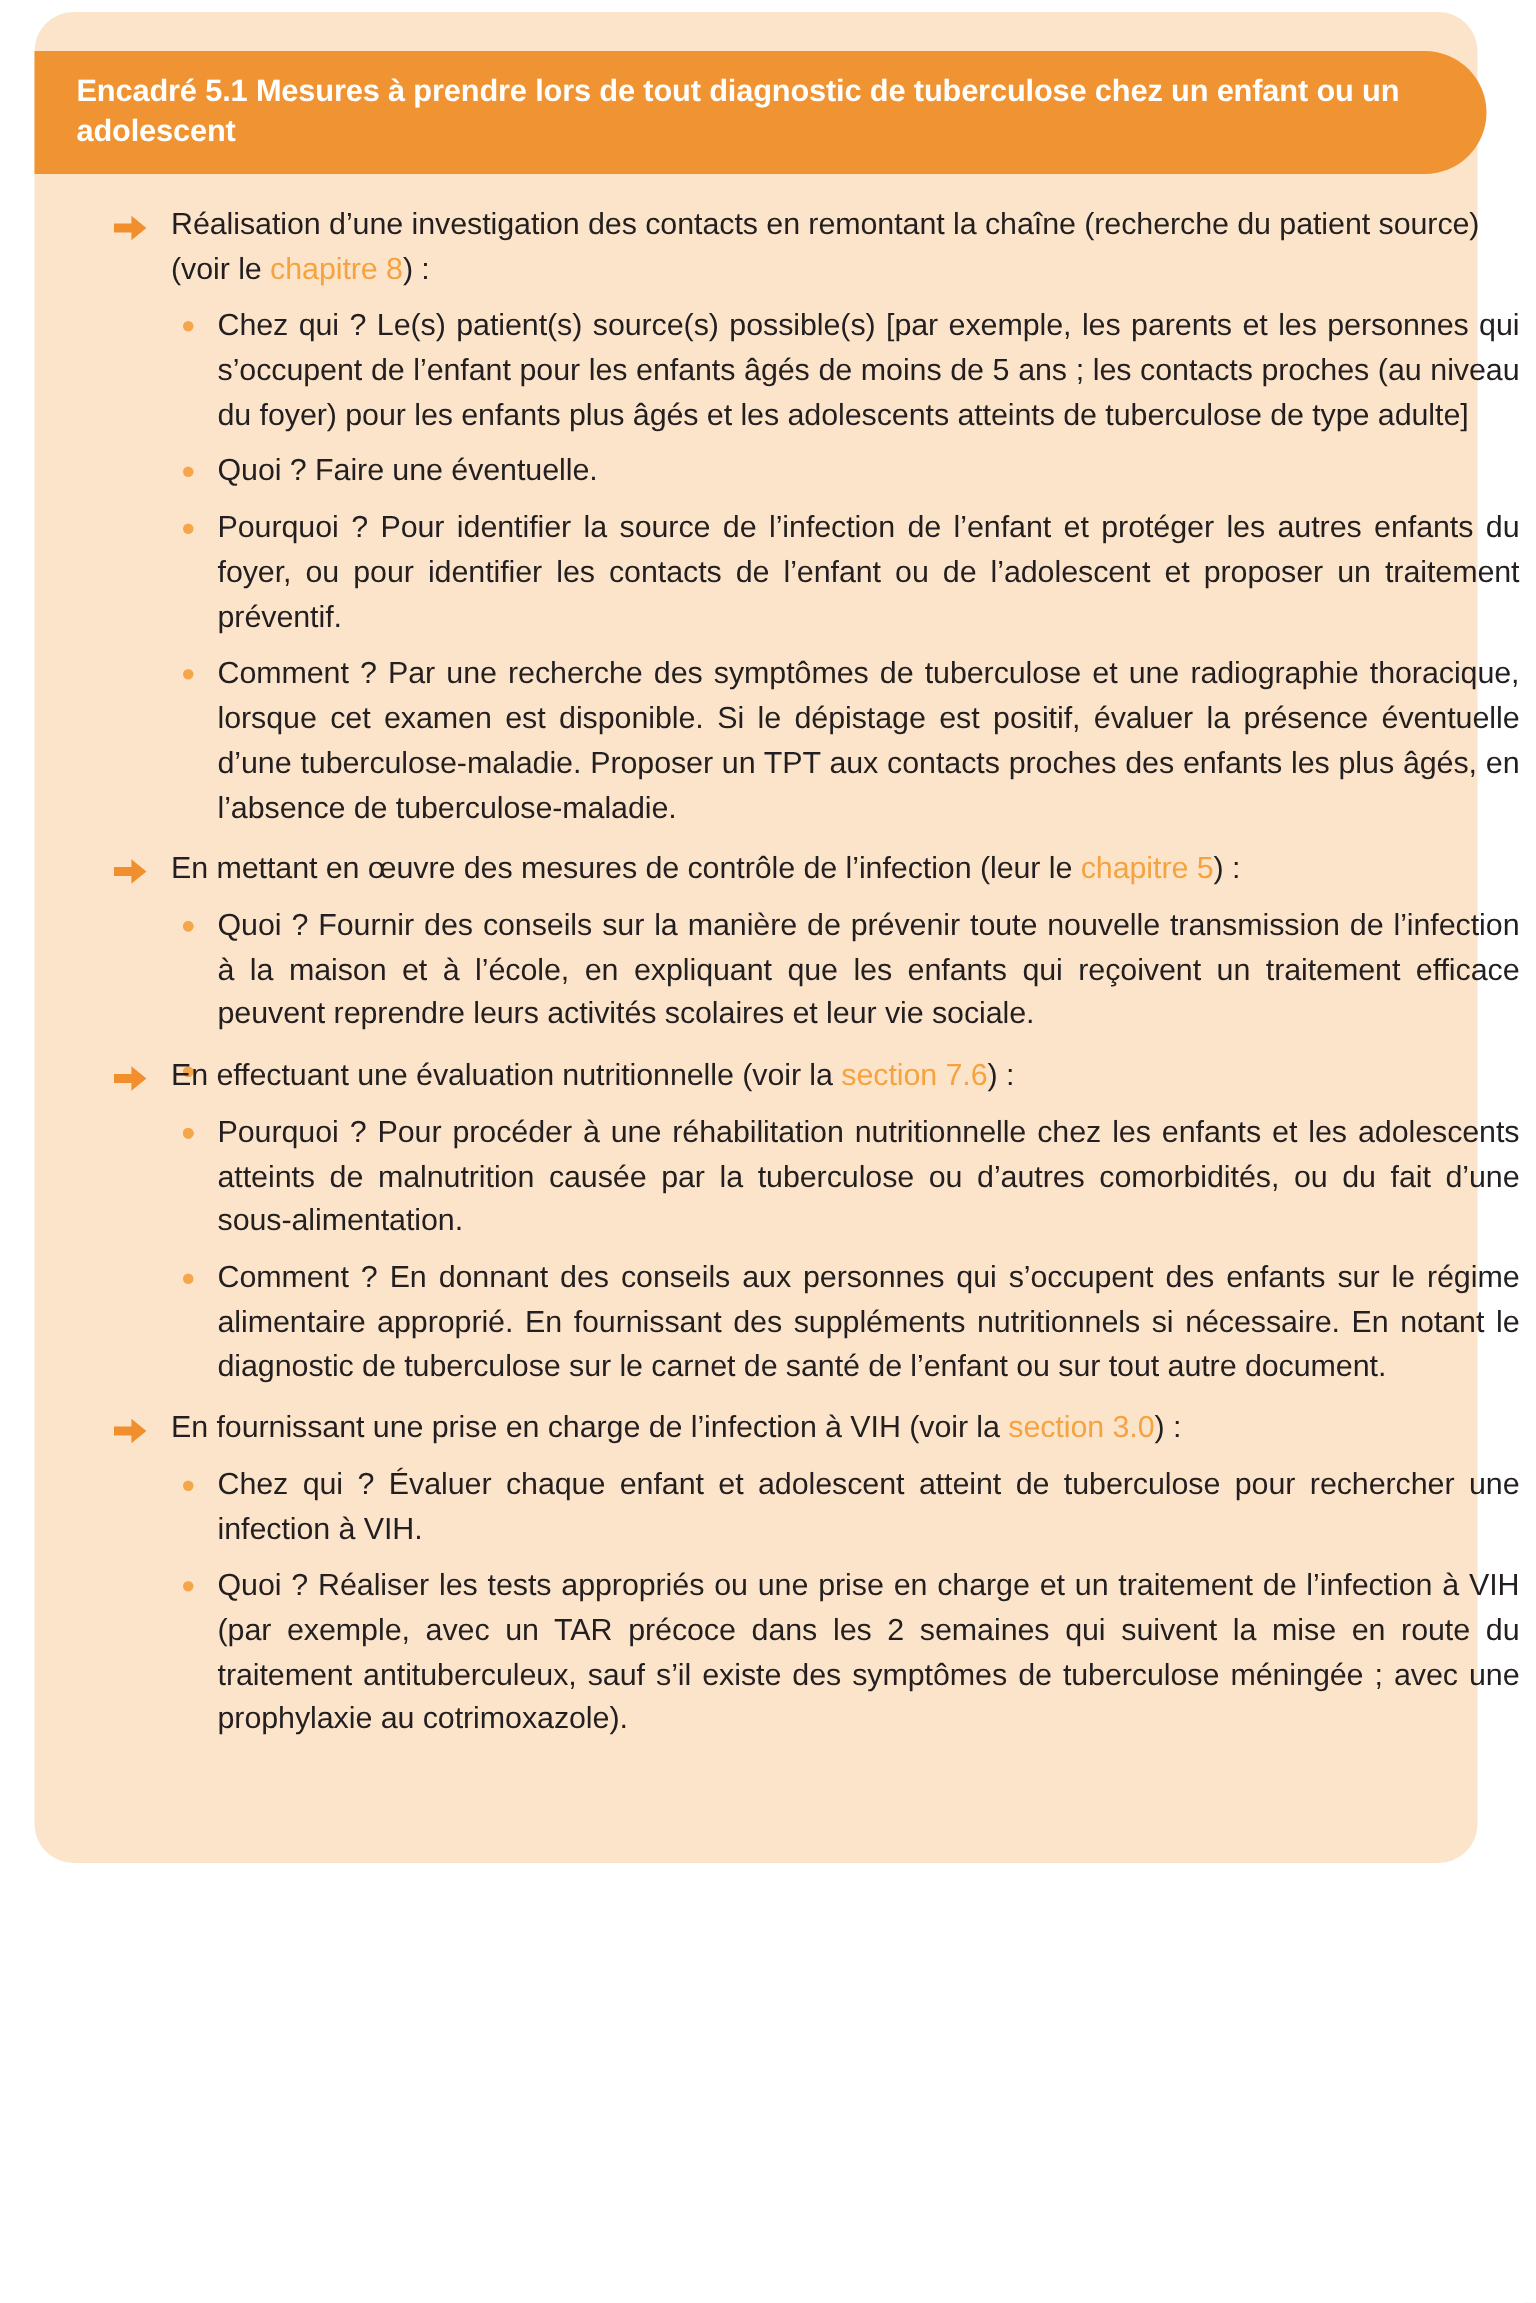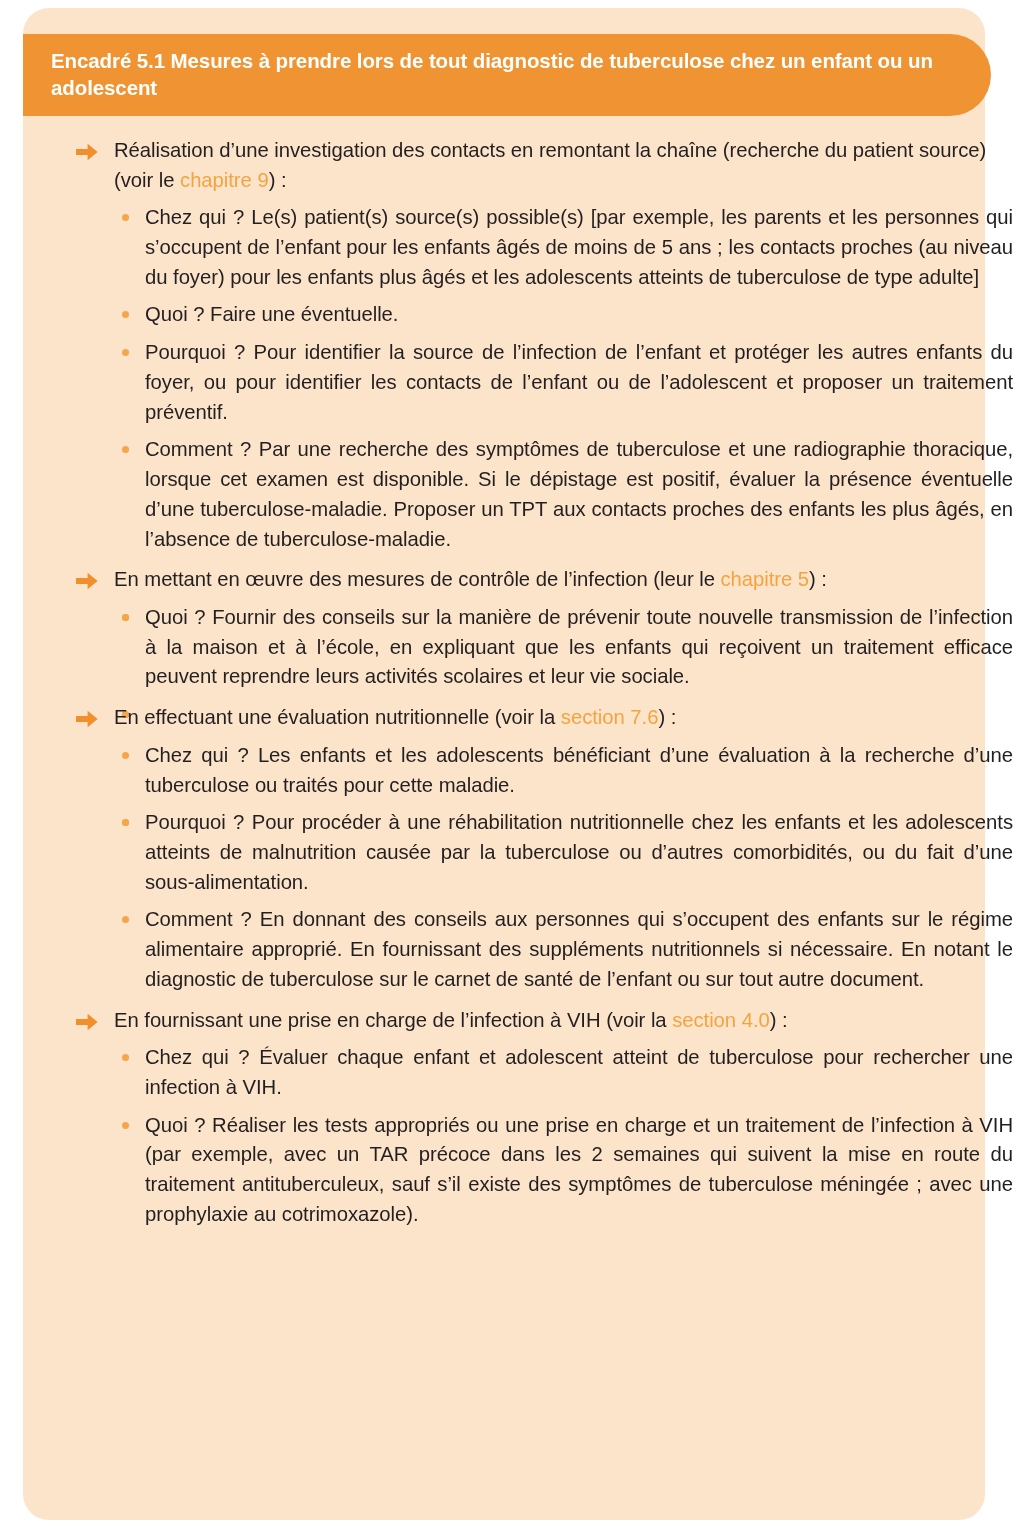--- a/index.html
+++ b/index.html
@@ -14,21 +14,21 @@
     font-family: "Liberation Sans", sans-serif;
     overflow: hidden;
   }
 
   
   #box {
     position: absolute;
     left: 23px;
     top: 8px;
     width: 962px;
-    height: 1512px;
+    height: 1234px;
     background: #fce4cb;
     border-radius: 26px 26px 26px 26px;
   }
 
   
   #header {
     position: absolute;
     left: 0px;
     top: 26px;
     width: 968px;
@@ -117,21 +117,21 @@
   </div>
 
   <div id="content">
 
     <div class="l1">
       <span class="arrow">
         <svg class="arrowsvg" width="22" height="18" viewBox="0 0 22 18" aria-hidden="true">
           <path d="M0 6.0 H11.6 V0.8 L21.6 9.0 L11.6 17.2 V12.0 H0 Z" fill="#f18f2c"></path>
         </svg>
       </span>
-      <div class="l1text"><span>Réalisation d’une investigation des  contacts en remontant la chaîne (recherche du patient source) (voir le </span><span class="ref">chapitre 9</span><span>) :</span></div>
+      <div class="l1text"><span>Réalisation d’une investigation des  contacts en remontant la chaîne (recherche du patient source) (voir le </span><span class="ref">chapitre 8</span><span>) :</span></div>
       <ul class="l2list">
         <li class="l2"><span class="dot"></span><span>Chez qui ? Le(s) patient(s) source(s) possible(s) [par exemple, les parents et les personnes qui s’occupent de l’enfant pour les enfants âgés de moins de 5 ans ; les contacts proches (au niveau du foyer) pour les enfants plus âgés et les adolescents atteints de tuberculose de type adulte]</span></li>
         <li class="l2 nj"><span class="dot"></span><span>Quoi ? Faire une éventuelle.</span></li>
         <li class="l2"><span class="dot"></span><span>Pourquoi ? Pour identifier la source de l’infection de l’enfant et protéger les autres enfants du foyer, ou pour identifier les contacts de l’enfant ou de l’adolescent et proposer un traitement préventif.</span></li>
         <li class="l2"><span class="dot"></span><span>Comment ? Par une recherche des symptômes de tuberculose et une radiographie thoracique, lorsque cet examen est disponible. Si le dépistage est positif, évaluer la présence éventuelle d’une tuberculose-maladie. Proposer un TPT aux contacts proches des enfants les plus âgés, en l’absence de tuberculose-maladie.</span></li>
       </ul>
     </div>
 
     <div class="l1">
       <span class="arrow">
@@ -149,34 +149,34 @@
     </div>
 
     <div class="l1">
       <span class="arrow">
         <svg class="arrowsvg" width="22" height="18" viewBox="0 0 22 18" aria-hidden="true">
           <path d="M0 6.0 H11.6 V0.8 L21.6 9.0 L11.6 17.2 V12.0 H0 Z" fill="#f18f2c"></path>
         </svg>
       </span>
       <div class="l1text"><span>En effectuant une évaluation nutritionnelle (voir la </span><span class="ref">section 7.6</span><span>) :</span></div>
       <ul class="l2list">
-        <li class="l2"><span class="dot"></span><span>Chez qui ? Les enfants et les adolescents bénéficiant d’une évaluation à la recherche d’une tuberculose ou traités pour cette maladie.</span></li>
+        <li class="l2"><span class="dot"></span></li>
         <li class="l2 nj"><span class="dot"></span></li>
         <li class="l2"><span class="dot"></span><span>Pourquoi ? Pour procéder à une réhabilitation nutritionnelle chez les enfants et les adolescents atteints de malnutrition causée par la tuberculose ou d’autres comorbidités, ou du fait d’une sous-alimentation.</span></li>
         <li class="l2"><span class="dot"></span><span>Comment ? En donnant des conseils aux personnes qui s’occupent des enfants sur le régime alimentaire approprié. En fournissant des suppléments nutritionnels si nécessaire. En notant le diagnostic de tuberculose sur le carnet de santé de l’enfant ou sur tout autre document.</span></li>
       </ul>
     </div>
 
     <div class="l1">
       <span class="arrow">
         <svg class="arrowsvg" width="22" height="18" viewBox="0 0 22 18" aria-hidden="true">
           <path d="M0 6.0 H11.6 V0.8 L21.6 9.0 L11.6 17.2 V12.0 H0 Z" fill="#f18f2c"></path>
         </svg>
       </span>
-      <div class="l1text"><span>En fournissant une prise en charge de l’infection à VIH (voir la </span><span class="ref">section 4.0</span><span>) :</span></div>
+      <div class="l1text"><span>En fournissant une prise en charge de l’infection à VIH (voir la </span><span class="ref">section 3.0</span><span>) :</span></div>
       <ul class="l2list">
         <li class="l2"><span class="dot"></span><span>Chez qui ? Évaluer chaque enfant et adolescent atteint de tuberculose pour rechercher une infection à VIH.</span></li>
         <li class="l2"><span class="dot"></span><span>Quoi ? Réaliser les tests appropriés ou une prise en charge et un traitement de l’infection à VIH (par exemple, avec un TAR précoce dans les 2 semaines qui suivent la mise en route du traitement antituberculeux, sauf s’il existe des symptômes de tuberculose méningée ; avec une prophylaxie au cotrimoxazole).</span></li>
       </ul>
     </div>
 
   </div>
 </div>
 
 </body></html>

